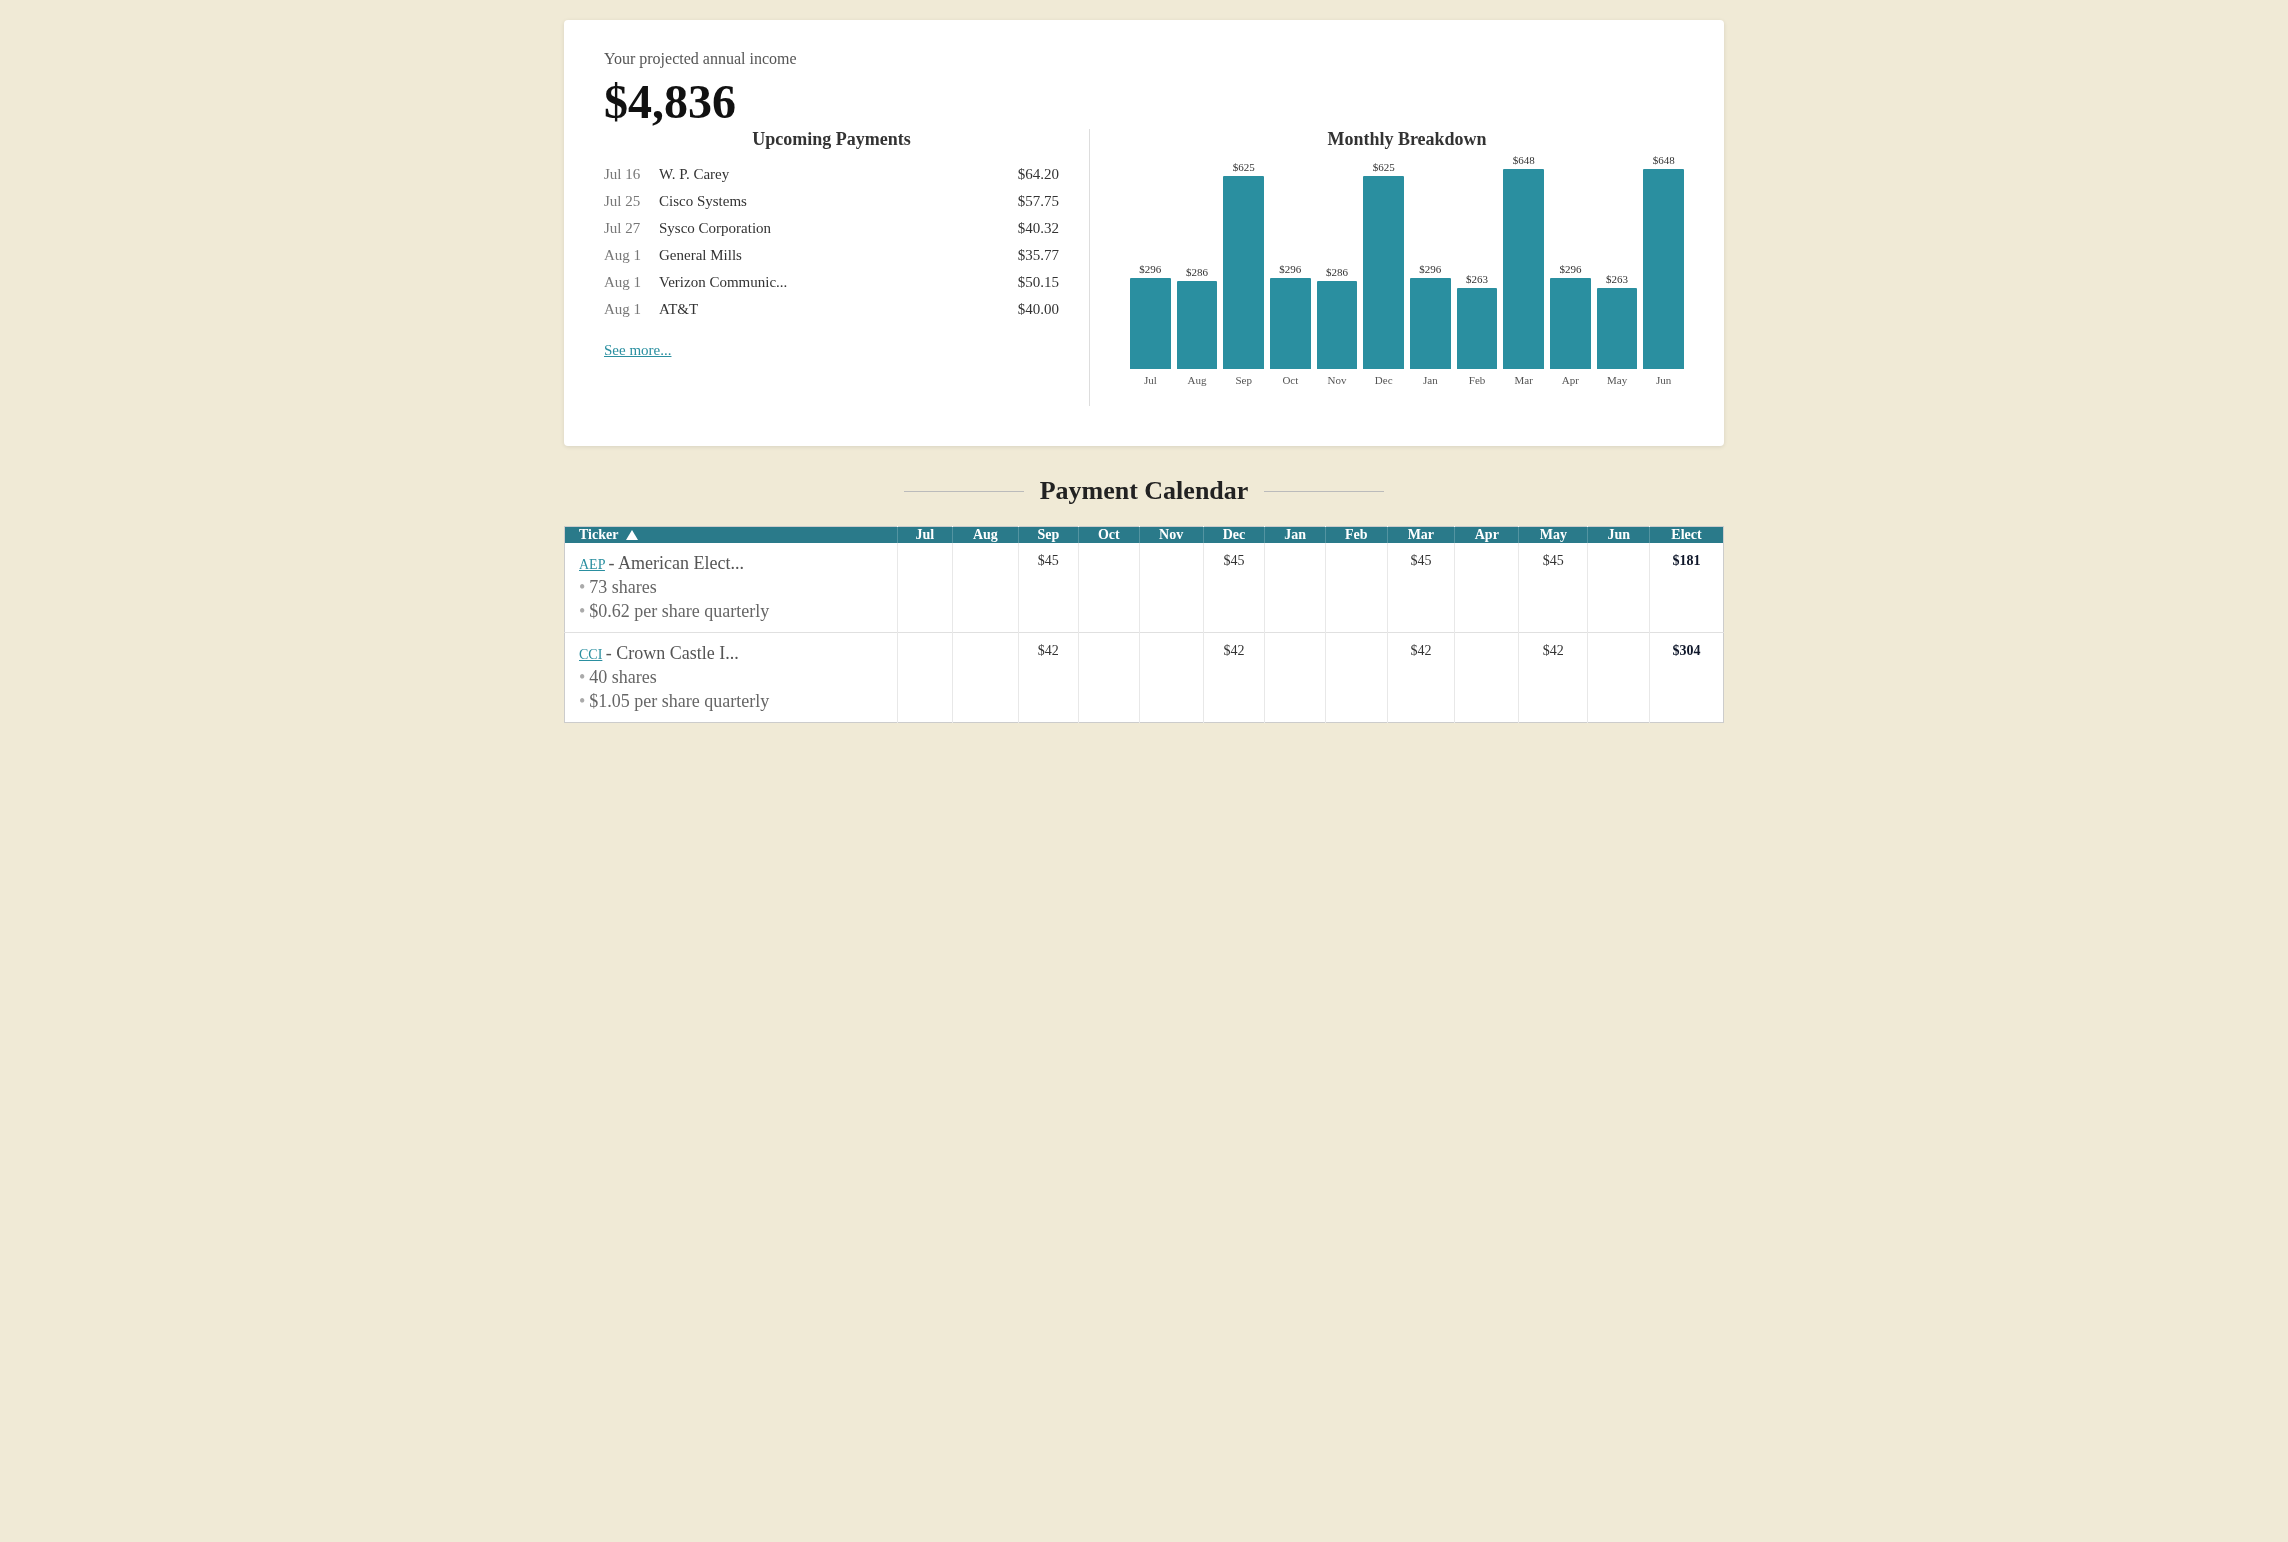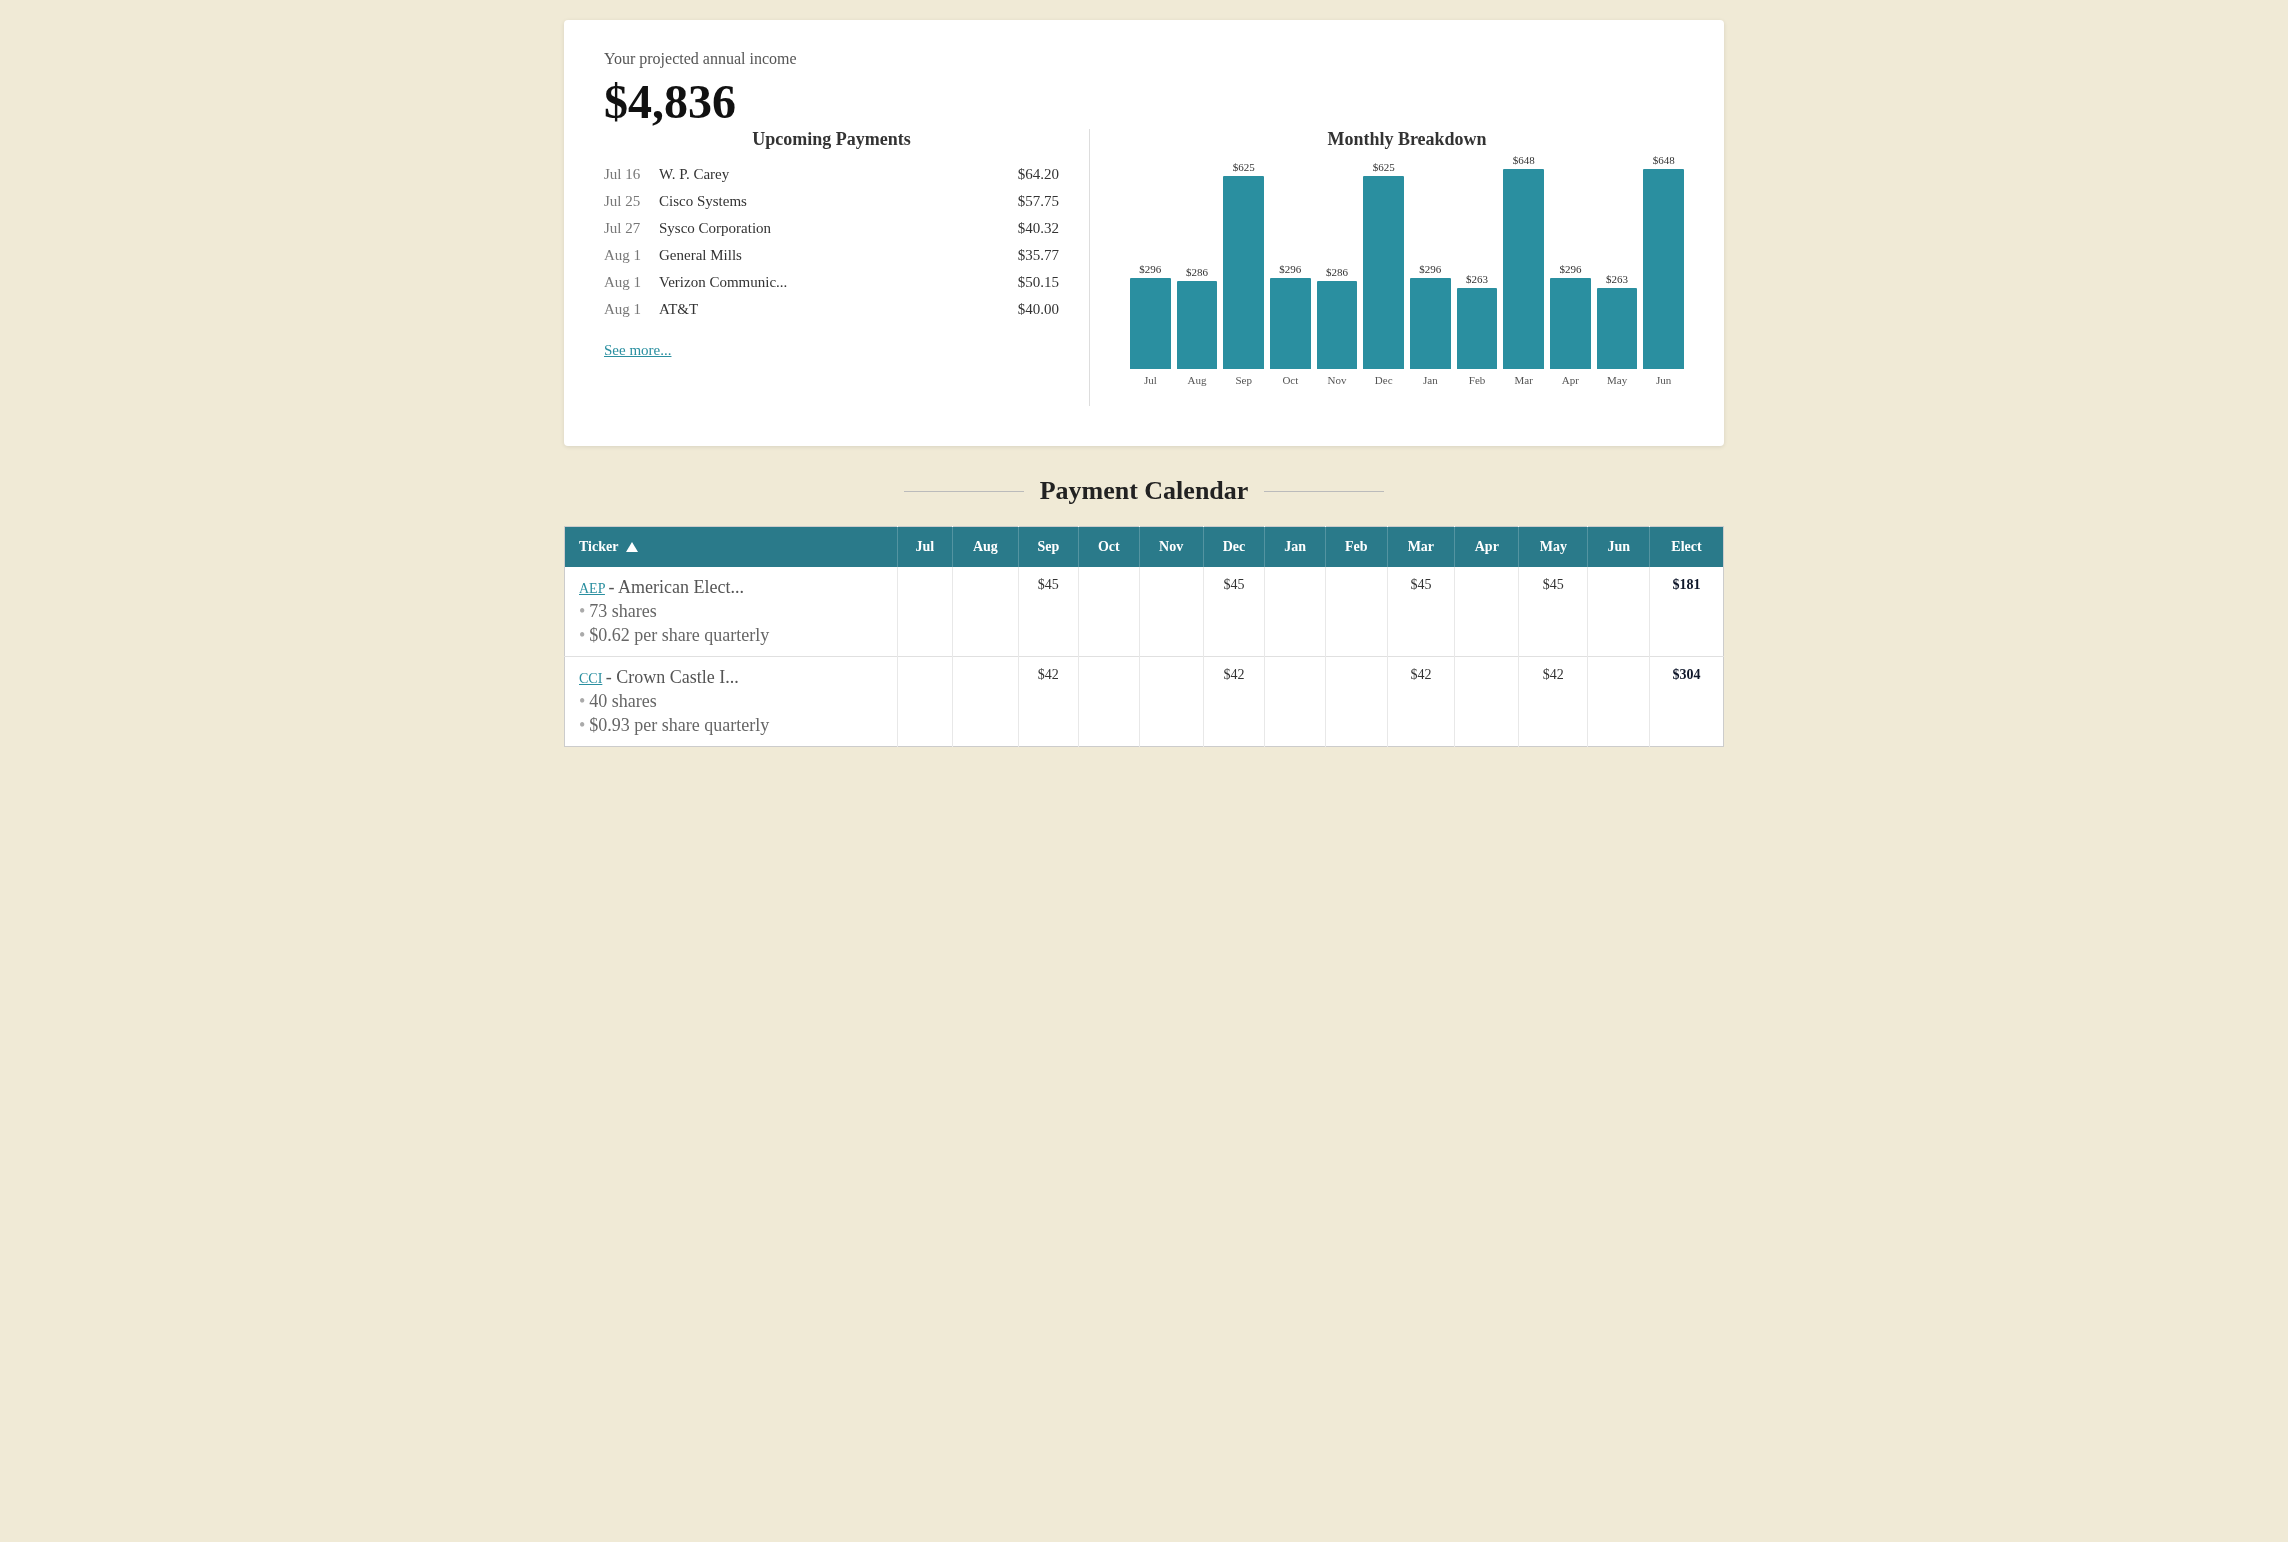--- a/index.html
+++ b/index.html
@@ -172,21 +172,21 @@
       background: #fff;
       border: 1px solid #ccc;
     }
 
     .calendar-table thead tr {
       background-color: #2a7a8a;
       color: #fff;
     }
 
     .calendar-table th {
-      padding: 12px 8px;
+      padding: 0 8px;
       text-align: center;
       font-weight: bold;
       font-size: 14px;
       border-right: 1px solid rgba(255,255,255,0.2);
     }
 
     .calendar-table th:first-child {
       text-align: left;
       padding-left: 14px;
     }
@@ -443,21 +443,21 @@
             <td class="amount-cell"></td>
             <td class="amount-cell">$45</td>
             <td class="amount-cell"></td>
             <td class="total-cell">$181</td>
           </tr>
           <tr>
             <td class="ticker-cell">
     <a class="ticker-link">CCI</a>
     <span class="ticker-company"> - Crown Castle I...</span>
     <div class="ticker-detail">40 shares</div>
-    <div class="ticker-detail">$0.93 per share quarterly</div>
+    <div class="ticker-detail">$1.05 per share quarterly</div>
   </td>
             <td class="amount-cell"></td>
             <td class="amount-cell"></td>
             <td class="amount-cell">$42</td>
             <td class="amount-cell"></td>
             <td class="amount-cell"></td>
             <td class="amount-cell">$42</td>
             <td class="amount-cell"></td>
             <td class="amount-cell"></td>
             <td class="amount-cell">$42</td>

